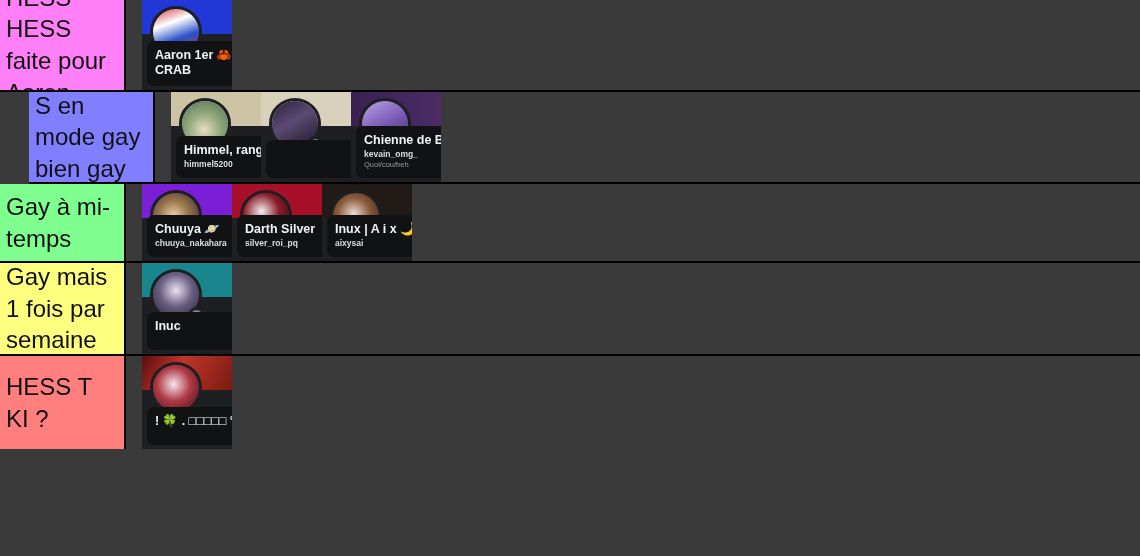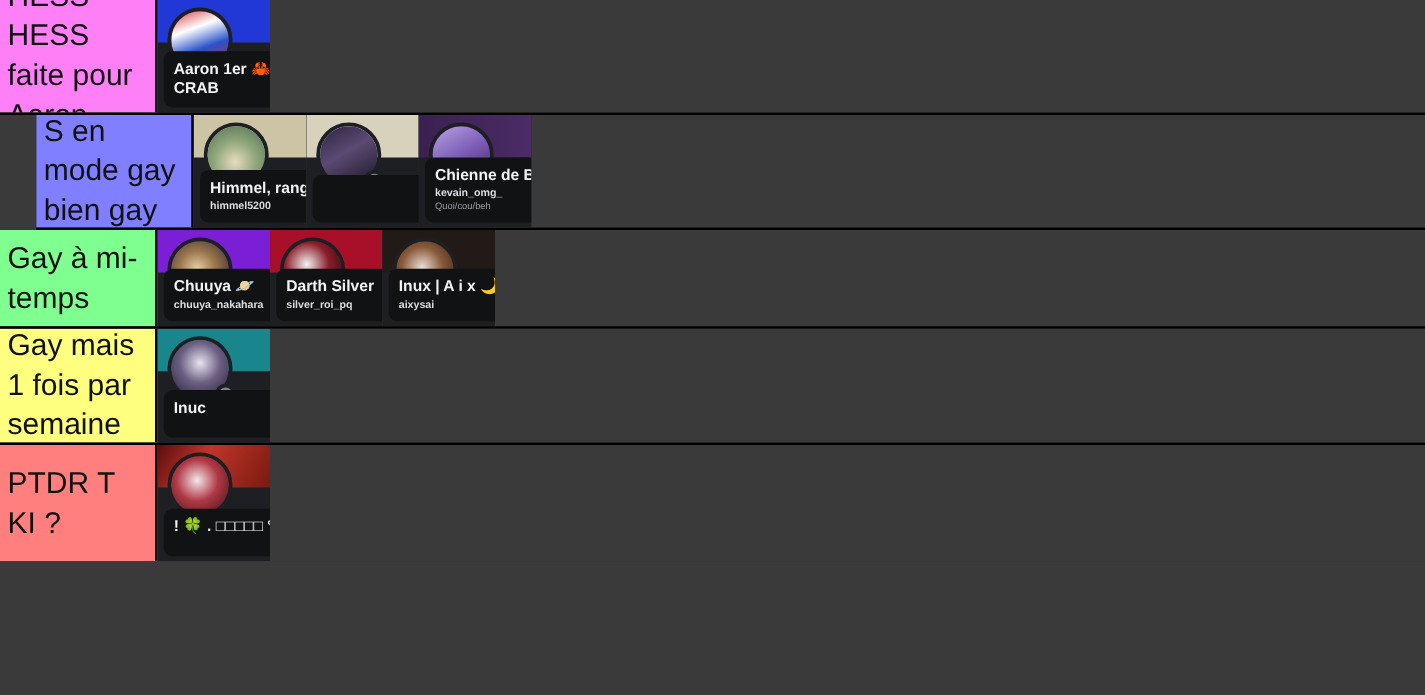--- a/index.html
+++ b/index.html
@@ -54,20 +54,21 @@
     padding: 4px 6px;
     border-right: 2px solid #000;
     word-wrap: break-word;
   }
   .tier-items {
     flex: 1 1 auto;
     display: flex;
     align-items: center;
     overflow: hidden;
     background: #3a3a3a;
+    padding-left: 16px;
   }
 
   
   .dcard {
     position: relative;
     flex: 0 0 90px;
     width: 90px;
     height: 100%;
     background: #1e1f22;
     overflow: hidden;
@@ -283,21 +284,21 @@
               <div class="art art-inuc"></div>
             </div>
             <div class="dcard-status status-idleoff"></div>
             <div class="dcard-body">
               <div class="dcard-name">Inuc</div>
             </div>
           </div>
         </div>
       </div>
       <div class="tier-row" style="height: 93px;">
-        <div class="tier-label" style="background: rgb(255, 127, 127);">PTDR T KI ?</div>
+        <div class="tier-label" style="background: rgb(255, 127, 127);">HESS T KI ?</div>
         <div class="tier-items">
           <div class="dcard">
             <div class="dcard-banner bn-clover"></div>
             <div class="dcard-avatar">
               <div class="art art-clover"></div>
             </div>
             <div class="dcard-body">
               <div class="dcard-name">! 🍀 . □□□□□ °◉T</div>
             </div>
           </div>

